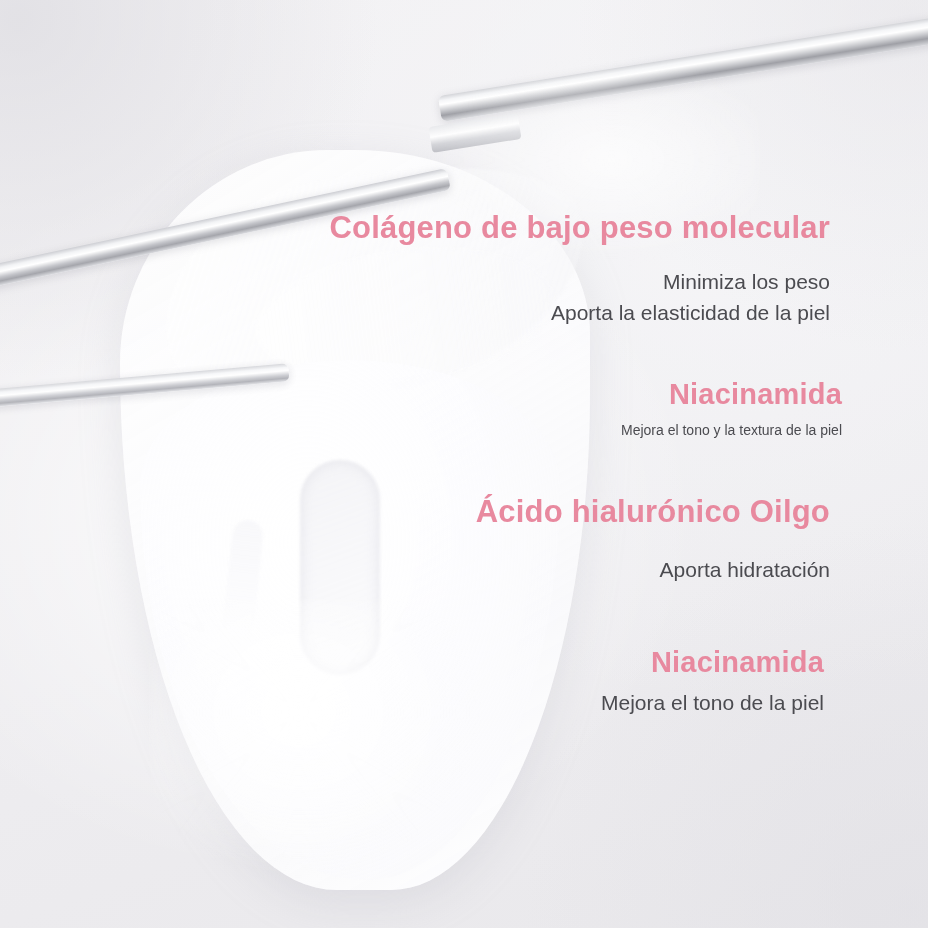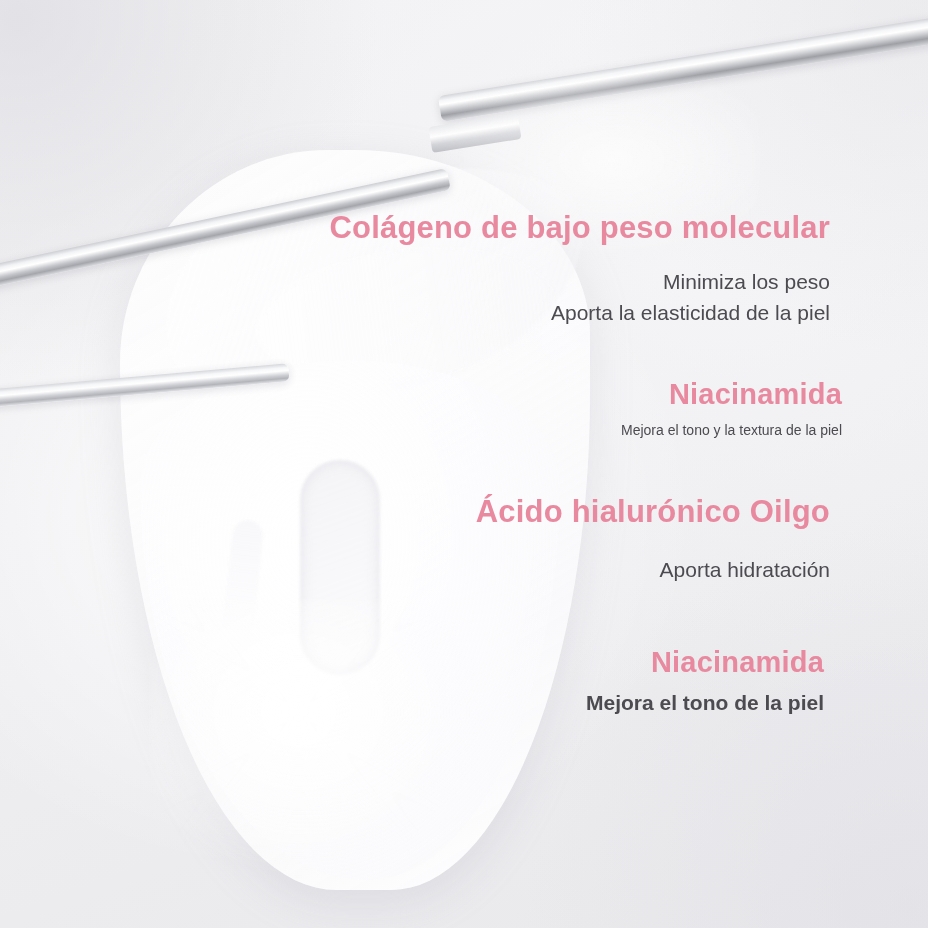--- a/index.html
+++ b/index.html
@@ -215,21 +215,21 @@
   .b2 .benefit-list { margin-top: 10px; }
 
   .b3 { position: absolute; right: 98px; top: 494px; }
   .b3 .ingredient-title { font-size: 31px; }
   .b3 .benefit { font-size: 21px; }
   .b3 .benefit-list { margin-top: 26px; }
 
   .b4 { position: absolute; right: 104px; top: 646px; }
   .b4 .ingredient-title { font-size: 29px; }
   .b4 .benefit { font-size: 21px; }
-  .b4 .benefit-list { margin-top: 10px; font-weight: bold; }
+  .b4 .benefit-list { margin-top: 10px; }
 
   .benefit + .benefit { margin-top: 4px; }
 </style>
 </head>
 <body>
 
 <div class="stage">
 
   <div class="bg-vignette"></div>
   <div class="bg-corner-shade"></div>

